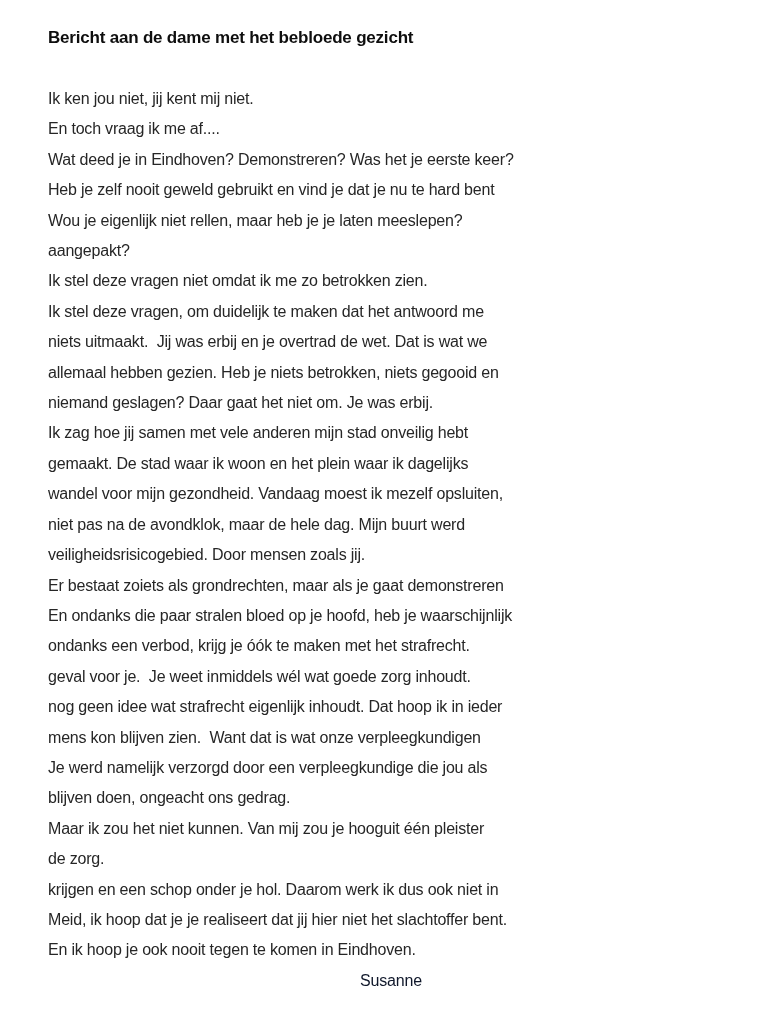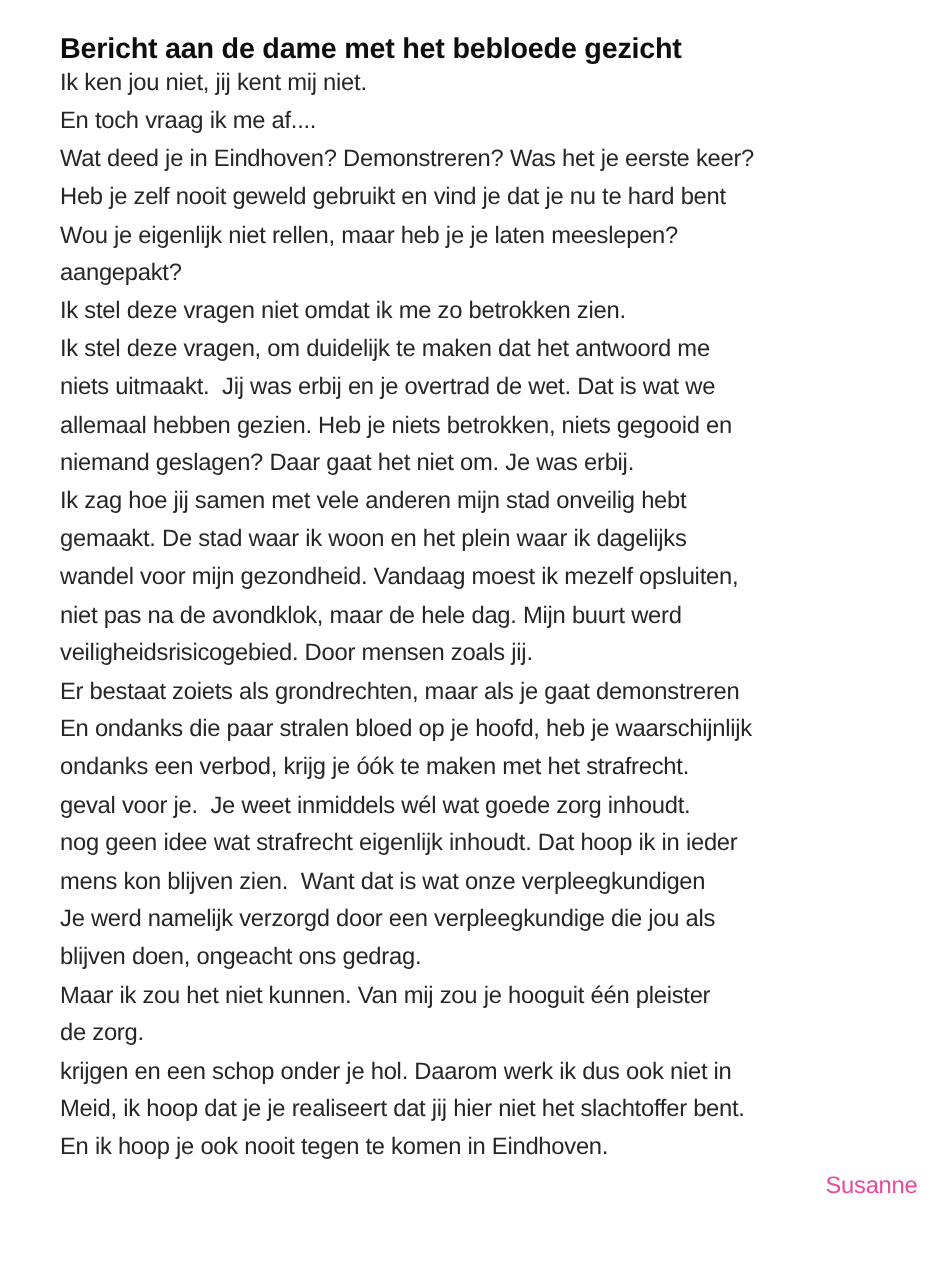--- a/index.html
+++ b/index.html
@@ -15,42 +15,43 @@
   }
   .page {
     box-sizing: border-box;
     width: 760px;
     height: 1024px;
     padding: 24px 26px 0 48px;
     background: #ffffff;
   }
   .doc-title {
     margin: 0;
-    font-size: 23px;
+    font-size: 17px;
     line-height: 28px;
     font-weight: bold;
     letter-spacing: -0.2px;
     color: #0e0e0e;
   }
   .letter-body {
-    font-size: 19px;
+    margin-top: 32px;
+    font-size: 16px;
     line-height: 30.4px;
     letter-spacing: -0.2px;
     color: #262626;
     font-weight: 400;
   }
   .letter-line {
     white-space: pre;
     min-height: 30.4px;
   }
   .signature-line {
     white-space: pre;
     min-height: 30.4px;
-    text-align: right;
-    color: #ec4899;
+    text-align: center;
+    color: #0f172a;
   }
 </style>
 </head>
 <body>
 
 <div class="page">
   <h1 class="doc-title">Bericht aan de dame met het bebloede gezicht</h1>
 
   <div class="letter-body">
     <div class="letter-line">Ik ken jou niet, jij kent mij niet.</div>

